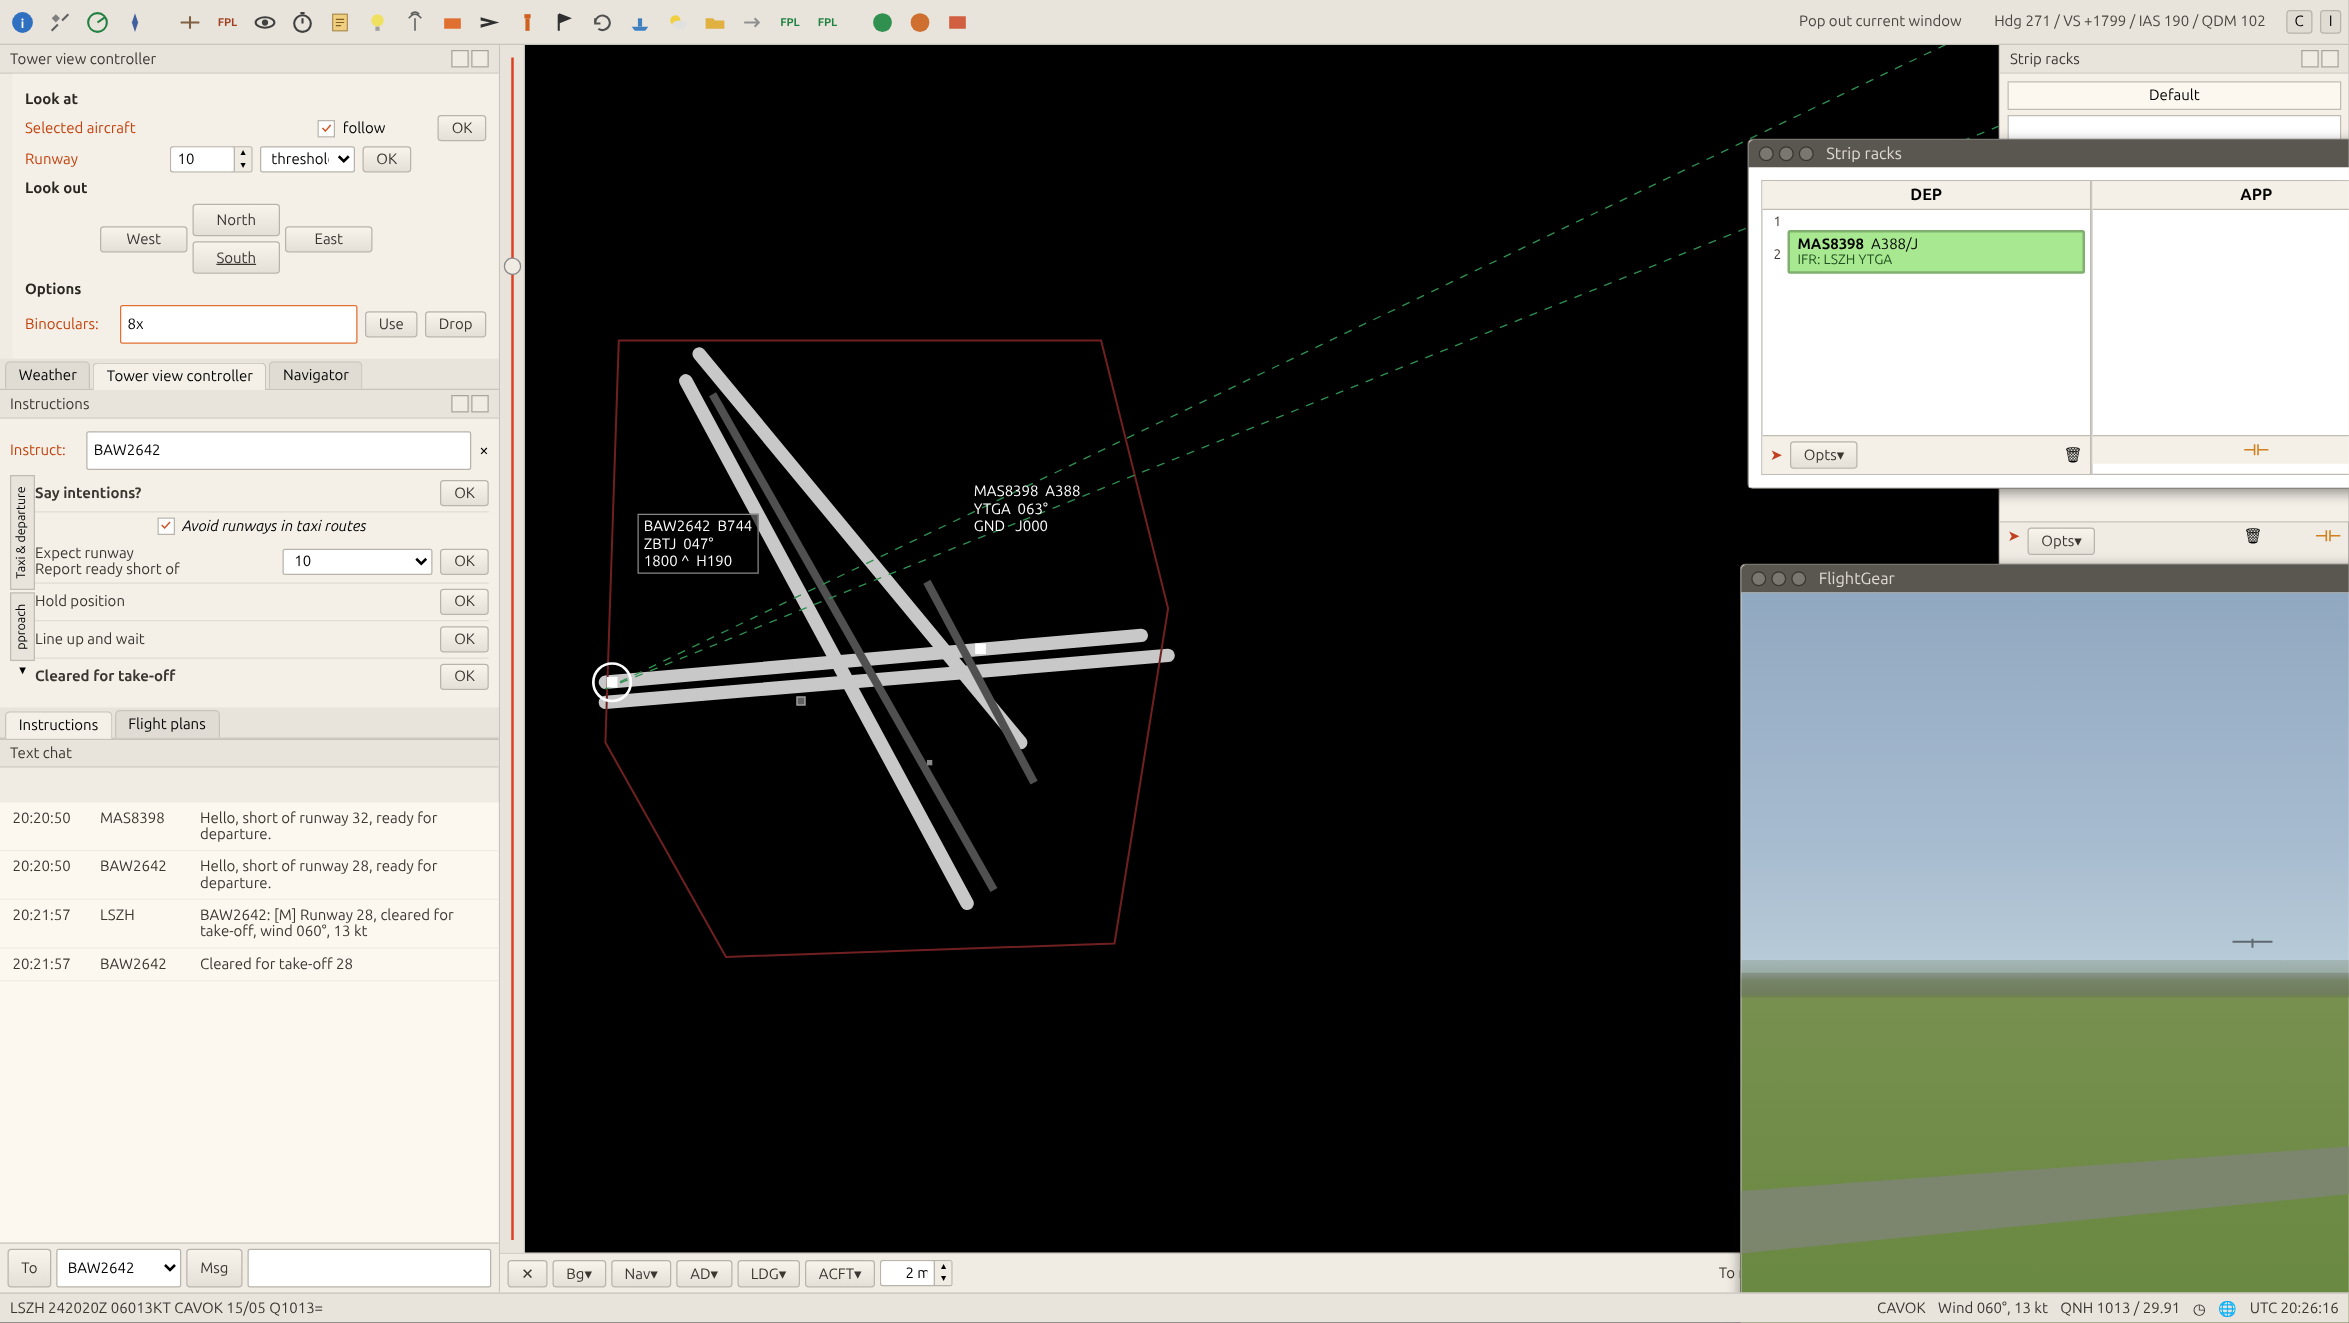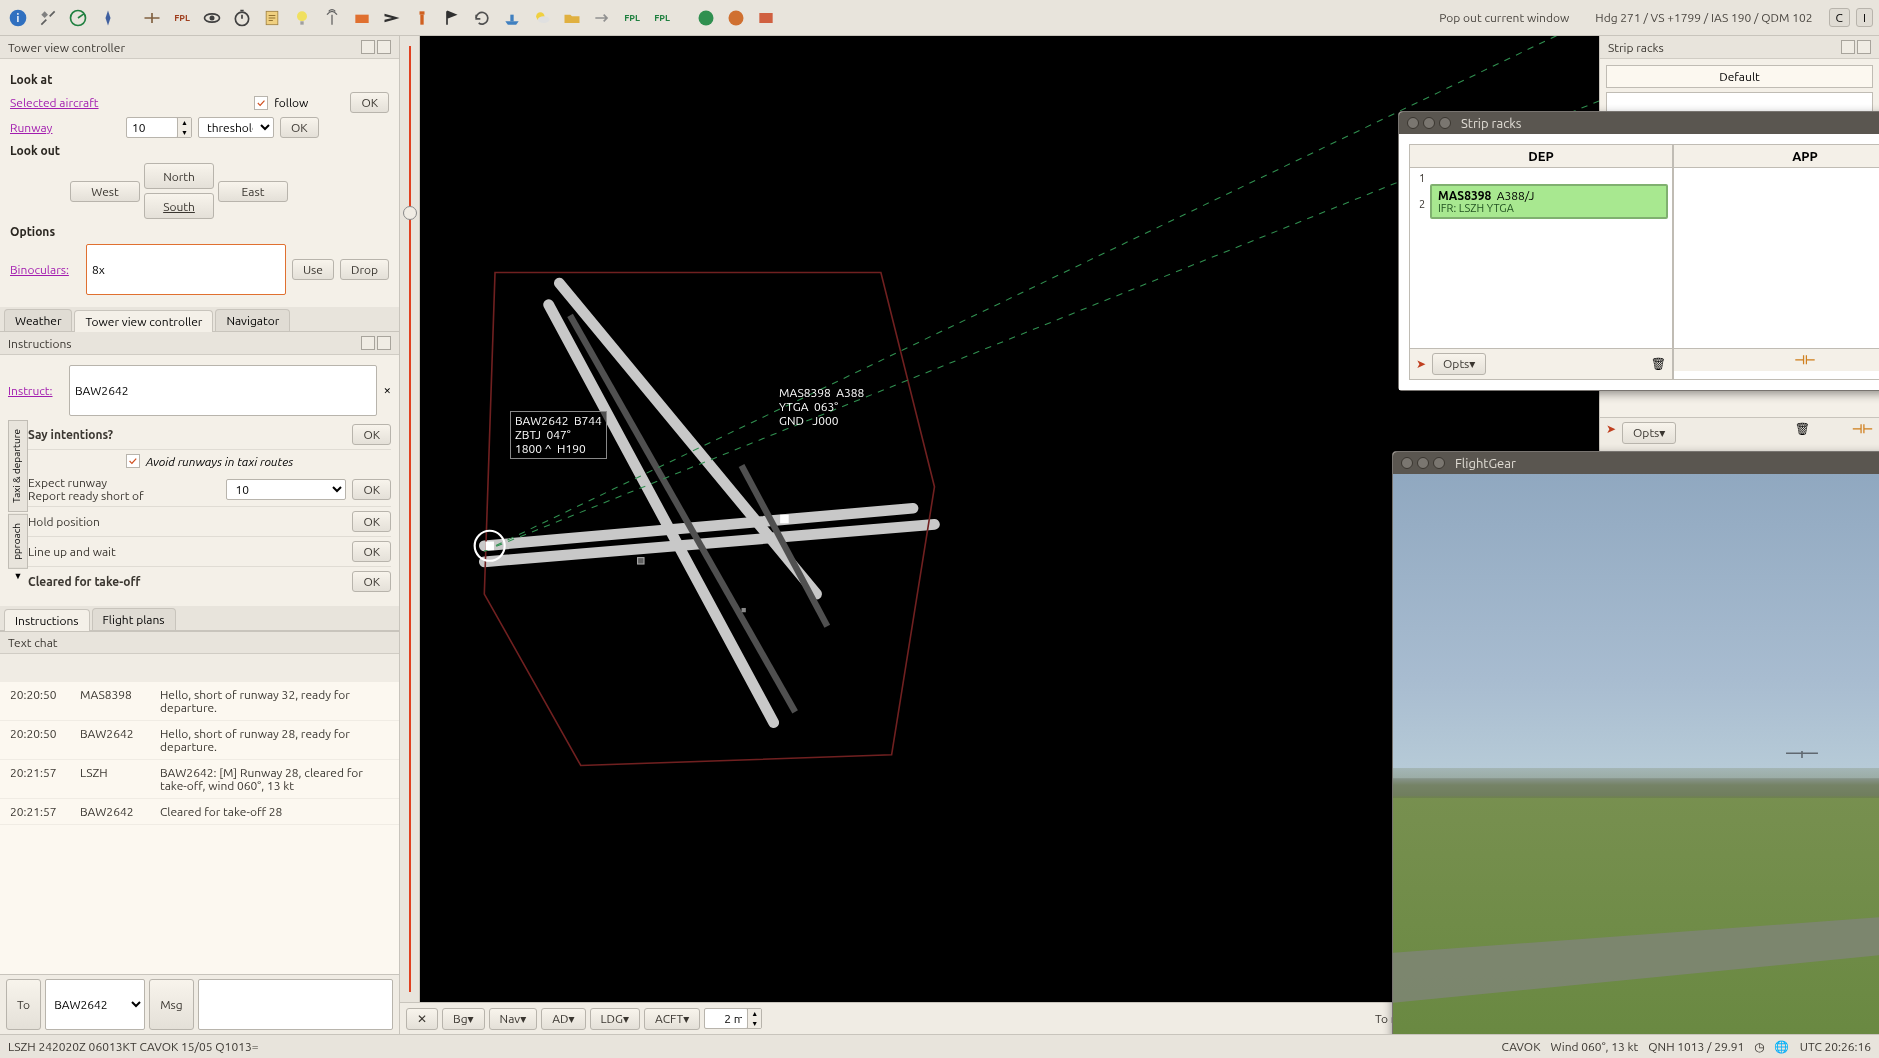--- a/index.html
+++ b/index.html
@@ -18,27 +18,27 @@
 .left-col { width: 400px; display: flex; flex-direction: column; border-right: 1px solid #c8c4bc; }
 .center-col { flex: 1; display: flex; flex-direction: column; position: relative; }
 .right-col { width: 280px; display: flex; flex-direction: column; border-left: 1px solid #c8c4bc; }
 
 
 .panel-hdr { background: #e8e4dc; padding: 4px 8px; display: flex; align-items: center; border-bottom: 1px solid #d0ccc4; }
 .panel-hdr .title { flex: 1; color: #3a3630; }
 .panel-hdr .win-btn { width: 14px; height: 14px; border: 1px solid #a8a49c; margin-left: 2px; cursor: pointer; background: #f0ece4; }
 
 
-.tvc-panel { padding: 8px 10px; background: #f4f0e8; }
+.tvc-panel { padding: 8px 10px; background: #f4f0e8; margin-left: 10px; }
 .section-label { font-weight: bold; color: #2a2620; margin: 6px 0; }
 .form-row { display: flex; align-items: center; margin: 4px 0; gap: 6px; }
-.form-row label { width: 110px; color: #a21caf; text-decoration: underline; }
+.form-row label { width: 110px; color: #c2410c; }
 .form-row .stretch { flex: 1; }
 button.small { background: linear-gradient(#f8f4ec,#e4e0d8); border: 1px solid #b8b4ac; border-radius: 3px; padding: 3px 10px; cursor: pointer; color: #3a3630; }
-input[type=text], input.num { border: 1px solid #b8b4ac; padding: 18px 5px; background: #fff; border-radius: 2px; }
+input[type=text], input.num { border: 1px solid #b8b4ac; padding: 8px 5px; background: #fff; border-radius: 2px; }
 input.highlight { border: 1px solid #e07030; background: #fff; }
 select.sel { border: 1px solid #b8b4ac; padding: 2px 4px; background: #fff; border-radius: 2px; }
 .spinner { display: flex; border: 1px solid #b8b4ac; border-radius: 2px; }
 .spinner input { border: none; width: 50px; padding: 3px 5px; }
 .spinner .arrows { width: 14px; display: flex; flex-direction: column; border-left: 1px solid #b8b4ac; }
 .spinner .arrows span { flex:1; font-size: 7px; text-align: center; cursor: pointer; line-height: 8px; background: #f0ece4; }
 .checkbox { width: 14px; height: 14px; border: 1px solid #b8b4ac; background: #fff; display: inline-flex; align-items: center; justify-content: center; cursor: pointer; }
 .checkbox.checked::after { content: "✓"; color: #d05020; font-size: 11px; font-weight: bold; }
 
 .cardinal-grid { display: grid; grid-template-columns: 70px 70px 70px; grid-template-rows: 26px 26px; gap: 4px; margin-left: 60px; }

